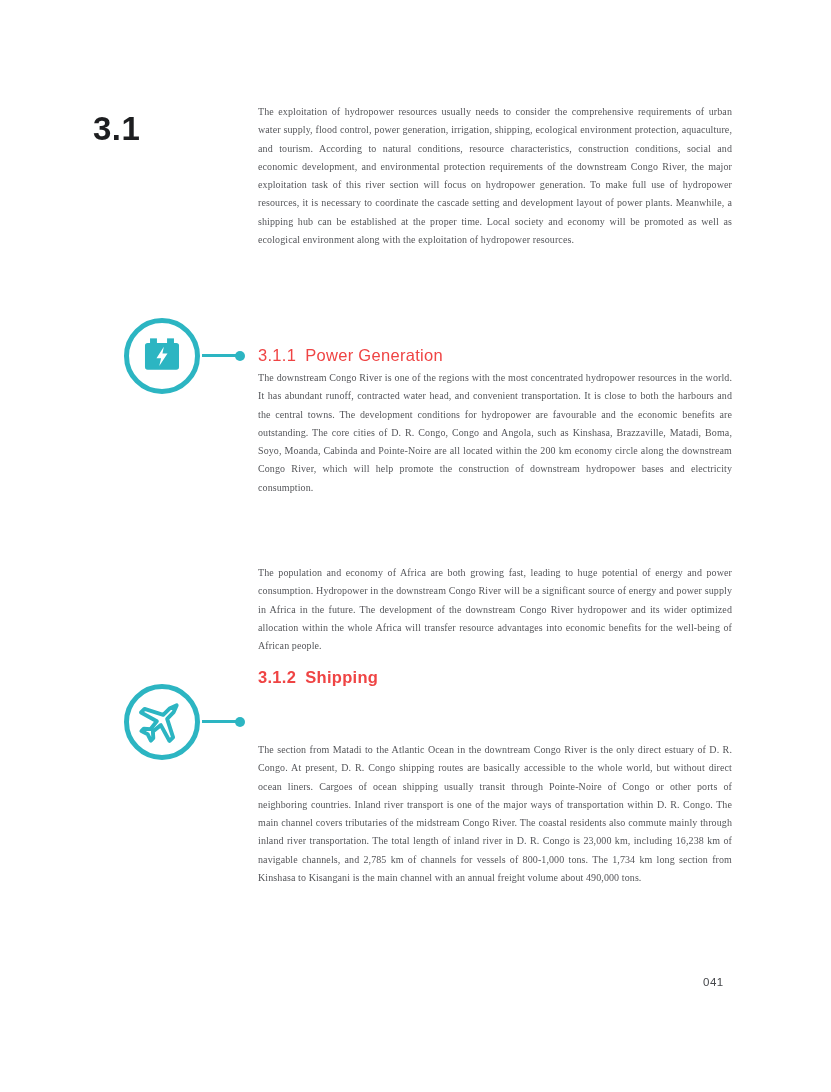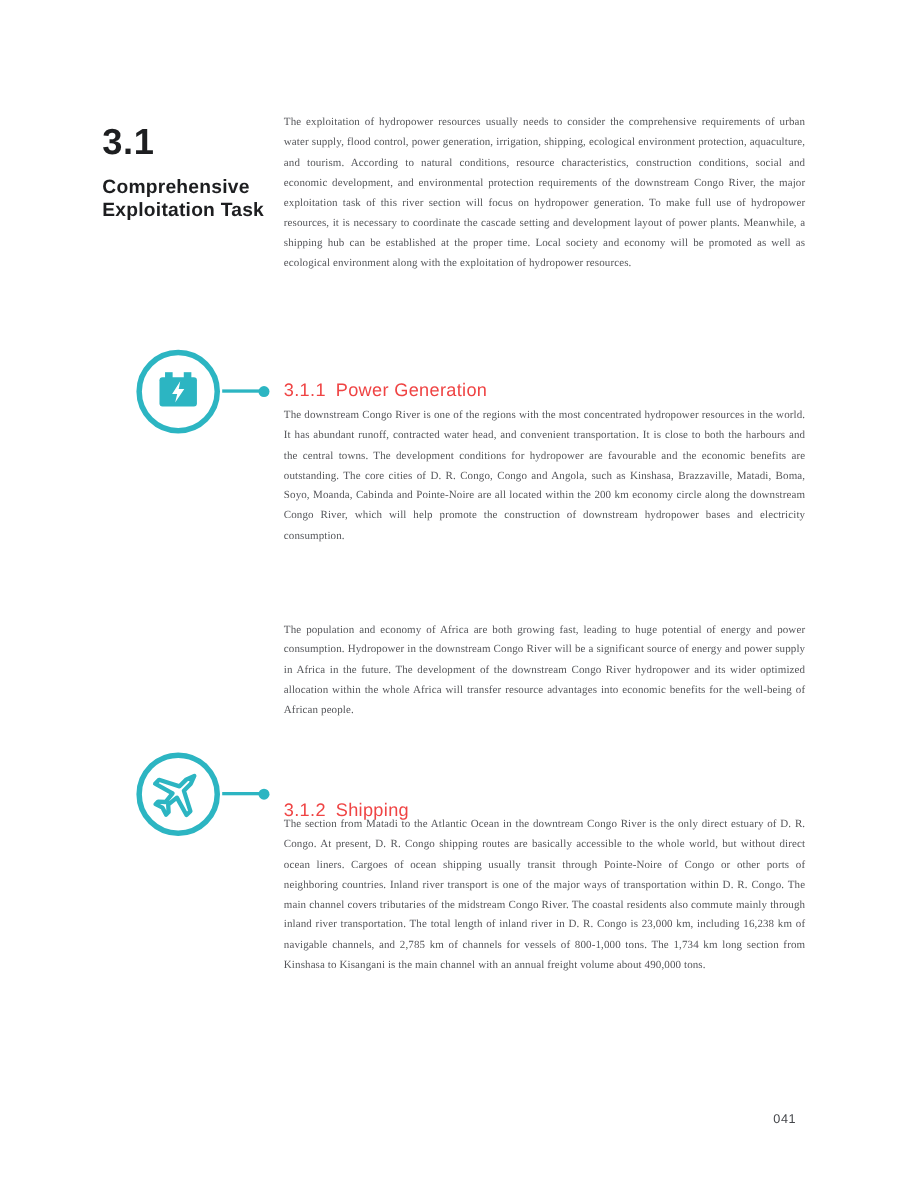--- a/index.html
+++ b/index.html
@@ -45,33 +45,32 @@
     position: absolute; left: 235px; width: 10px; height: 10px;
     border-radius: 50%; background: #2cb5c2;
   }
   .connector-dot-1 { top: 351px; }
   .connector-dot-2 { top: 717px; }
   .section-heading {
     position: absolute; left: 258px; font-size: 16.5px; color: #ef4444;
     letter-spacing: 0.3px;
   }
   .section-heading-1 { top: 346px; }
-  .section-heading-2 { top: 728px; }
+  .section-heading-2 { top: 668px; font-weight: bold; }
   .section-heading .num { margin-right: 9px; }
   .page-number {
-    position: absolute; left: 703px; top: 1012px;
+    position: absolute; left: 703px; top: 976px;
     font-size: 11.5px; color: #44464a; letter-spacing: 0.5px;
   }
 </style>
 </head>
 <body>
 
 <div class="chapter-block">
   <div class="chapter-number">3.1</div>
-  <div class="chapter-title">Comprehensive Exploitation Task</div>
 </div>
 
 <div class="body-par par-intro">The exploitation of hydropower resources usually needs to consider the comprehensive requirements of urban water supply, flood control, power generation, irrigation, shipping, ecological environment protection, aquaculture, and tourism. According to natural conditions, resource characteristics, construction conditions, social and economic development, and environmental protection requirements of the downstream Congo River, the major exploitation task of this river section will focus on hydropower generation. To make full use of hydropower resources, it is necessary to coordinate the cascade setting and development layout of power plants. Meanwhile, a shipping hub can be established at the proper time. Local society and economy will be promoted as well as ecological environment along with the exploitation of hydropower resources.</div>
 
 <div class="icon-circle icon-circle-1">
   <span>
     <svg width="46" height="46" viewBox="0 0 100 100">
       <rect x="24" y="16" width="15" height="14" fill="#2cb5c2"></rect>
       <rect x="61" y="16" width="15" height="14" fill="#2cb5c2"></rect>
       <rect x="13" y="26" width="74" height="58" rx="6" fill="#2cb5c2"></rect>

